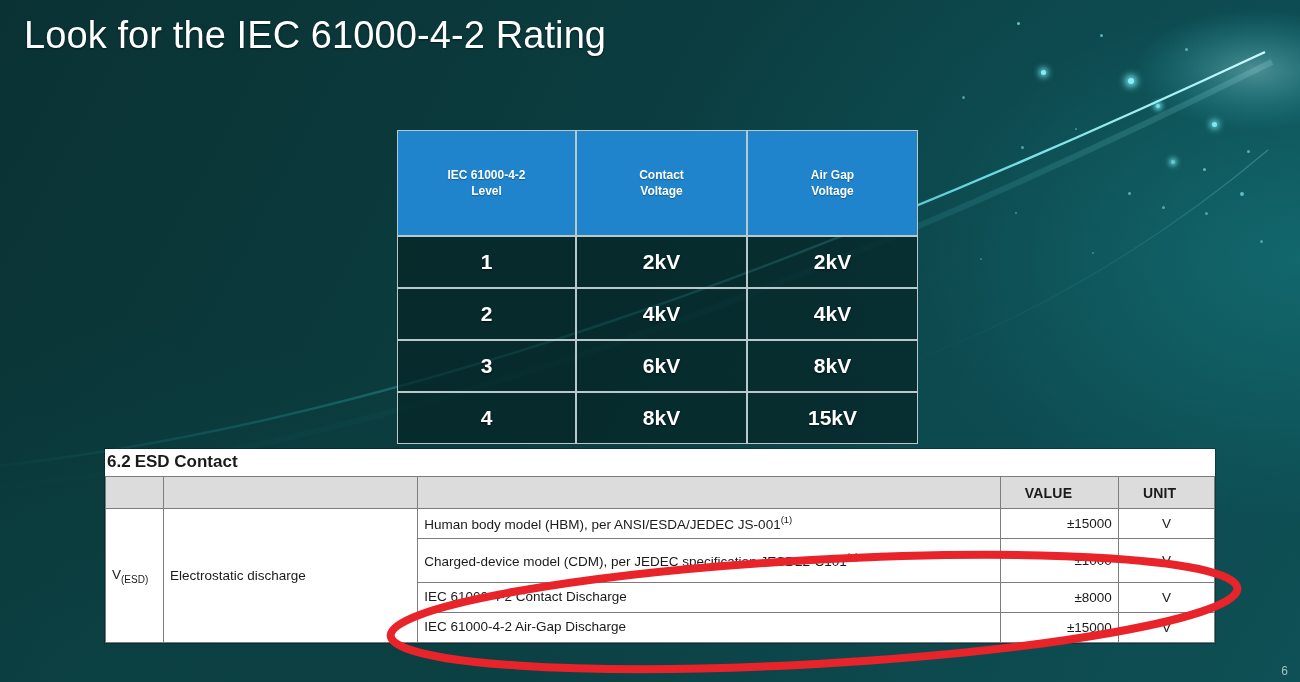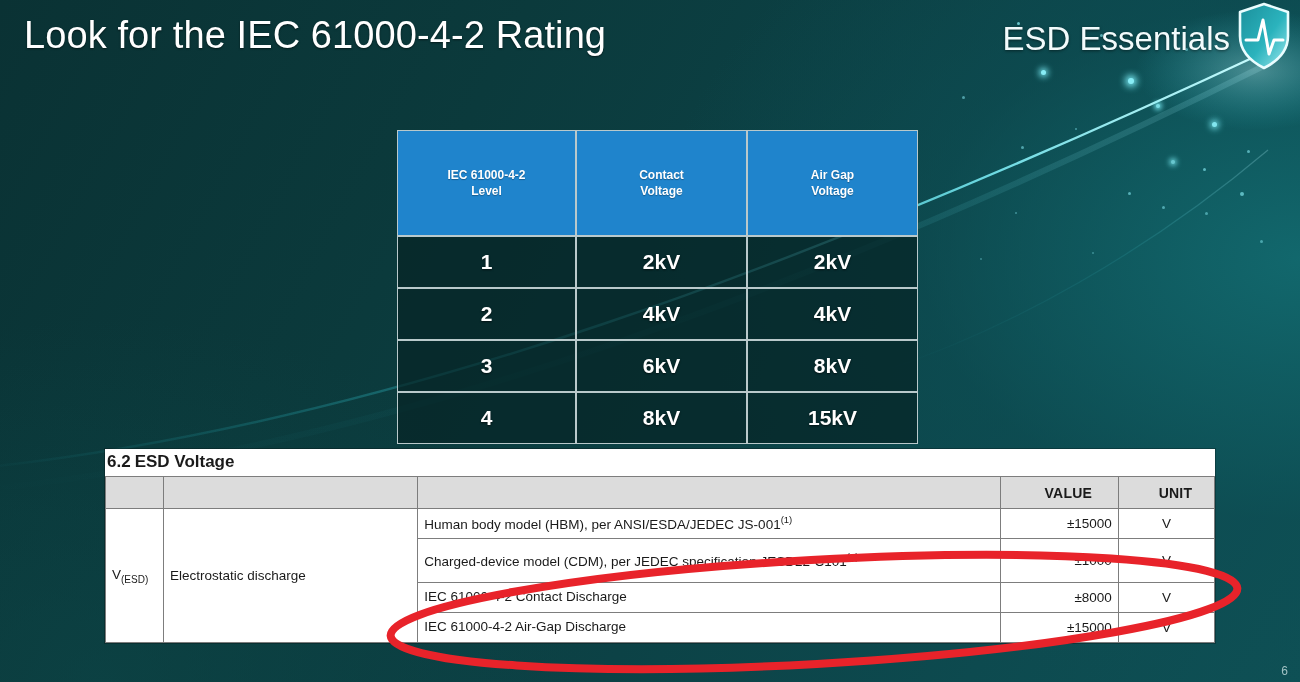--- a/index.html
+++ b/index.html
@@ -133,21 +133,21 @@
     color: #1a1a1a;
     font-weight: normal;
     vertical-align: middle;
     padding: 3px 6px;
   }
   .ds-head td {
     background: #dcdcdc;
     height: 25px;
   }
   .ds-head .hv, .ds-head .hu {
-    text-align: center;
+    text-align: left;
     font-weight: bold;
     font-size: 14px;
     letter-spacing: 0.2px;
     padding-left: 24px;
   }
   .ds-sym {
     width: 58px;
     text-align: left;
     padding-left: 8px;
   }
@@ -241,34 +241,20 @@
     <span class="dot" style="left:1075px;top:128px;width:2px;height:2px;opacity:.45;"></span>
     <span class="dot" style="left:962px;top:96px;width:3px;height:3px;opacity:.5;"></span>
     <span class="dot" style="left:1015px;top:212px;width:2px;height:2px;opacity:.4;"></span>
     <span class="dot" style="left:1260px;top:240px;width:3px;height:3px;opacity:.45;"></span>
     <span class="dot" style="left:980px;top:258px;width:2px;height:2px;opacity:.35;"></span>
     <span class="dot" style="left:1092px;top:252px;width:2px;height:2px;opacity:.35;"></span>
   </div>
 
   <div class="slide-title">Look for the IEC 61000-4-2 Rating</div>
 
-  <div class="brand-wrap">
-    <span class="brand-text">ESD Essentials</span>
-    <svg class="brand-shield" viewBox="0 0 56 68" aria-hidden="true">
-      <defs>
-        <linearGradient id="shG" x1="0" y1="0" x2="1" y2="1">
-          <stop offset="0%" stop-color="#1b8f9b"></stop>
-          <stop offset="55%" stop-color="#2bb3bd"></stop>
-          <stop offset="100%" stop-color="#9fe9ef"></stop>
-        </linearGradient>
-      </defs>
-      <path d="M28 2 L52 10 V34 C52 50 40 60 28 66 C16 60 4 50 4 34 V10 Z" fill="url(#shG)" stroke="#eafdff" stroke-width="2.6" stroke-linejoin="round"></path>
-      <path d="M10 38 H22 L27 18 L33 52 L38 38 H47" fill="none" stroke="#ffffff" stroke-width="3" stroke-linejoin="round" stroke-linecap="round"></path>
-    </svg>
-  </div>
 
   <table class="iec-table">
     <colgroup>
         <col class="c1">
         <col class="c2">
         <col class="c3">
       </colgroup>
     <thead>
       <tr>
         <th>
@@ -304,21 +290,21 @@
       <tr>
         <td>4</td>
         <td>8kV</td>
         <td>15kV</td>
       </tr>
     </tbody>
   </table>
 
   <div class="ds-block">
     <div class="ds-section-title">
-      <span class="num">6.2</span><span>ESD Voltage</span>
+      <span class="num">6.2</span><span>ESD Contact</span>
     </div>
 
     <table class="ds-table">
       <colgroup>
         <col style="width:58px">
           <col style="width:254px">
           <col style="width:582px">
         <col style="width:118px">
           <col style="width:96px">
       </colgroup>

